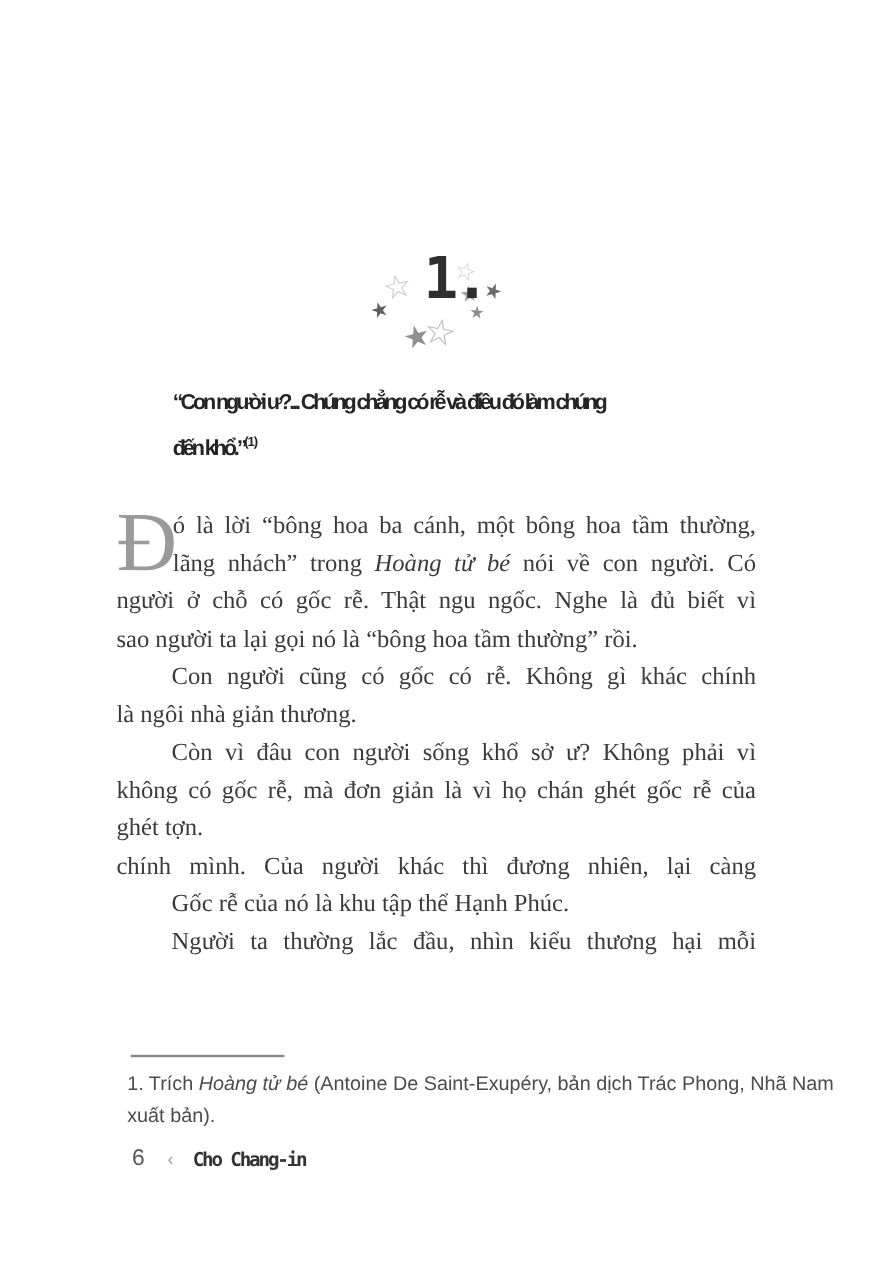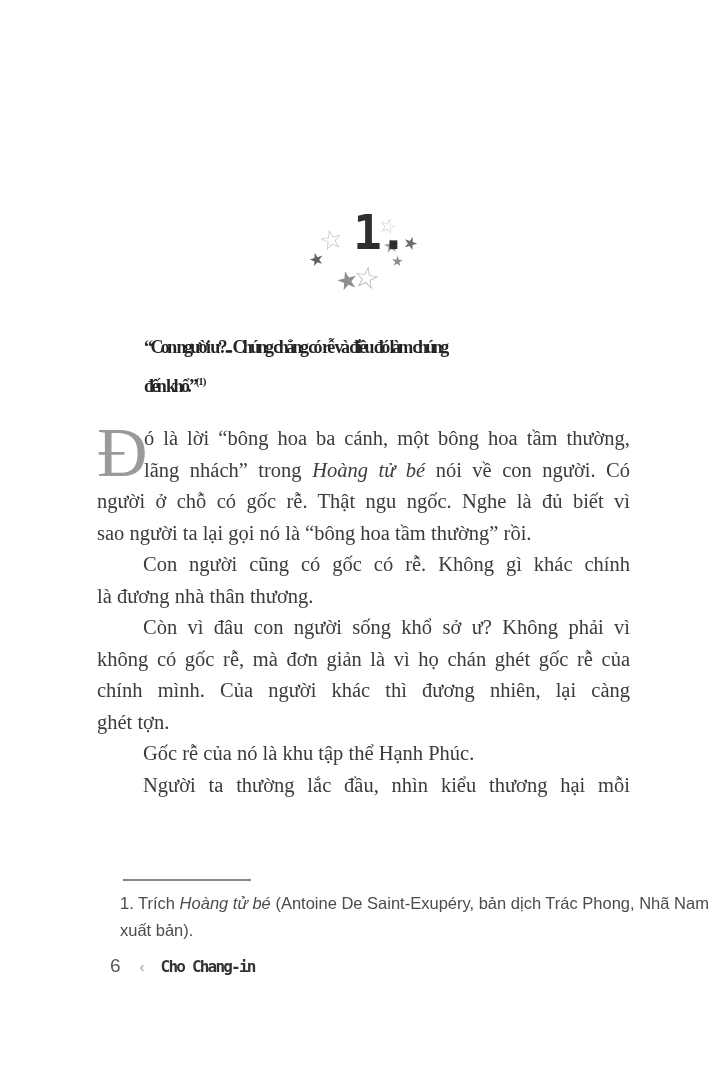--- a/index.html
+++ b/index.html
@@ -20,22 +20,22 @@
   .s2{left:76px;top:10px;font-size:20px;color:#cdcdcd;transform:rotate(16deg);}
   .s3{left:80px;top:31px;font-size:18px;color:#9a9a9a;transform:rotate(-6deg);}
   .s4{left:100px;top:29px;font-size:17px;color:#6b6b6b;transform:rotate(20deg);}
   .s5{left:88px;top:48px;font-size:14px;color:#8d8d8d;transform:rotate(4deg);}
   .s6{left:6px;top:45px;font-size:17px;color:#606060;transform:rotate(-16deg);}
   .s7{left:50px;top:57px;font-size:30px;color:#b9b9b9;transform:rotate(10deg);}
   .s8{left:33px;top:62px;font-size:25px;color:#8f8f8f;transform:rotate(-14deg);}
 
   
   .epigraph{
-    position:absolute;left:144px;top:330px;
-    font-family:Liberation Serif, serif;font-weight:bold;
+    position:absolute;left:144px;top:318px;
+    font-family:Liberation Sans, sans-serif;font-weight:bold;
     font-size:18px;letter-spacing:-2.6px;color:#242424;
   }
   .eline{line-height:34px;white-space:nowrap;}
   .epigraph sup{font-size:11px;letter-spacing:-1px;vertical-align:super;}
 
   
   .body-text{
     position:absolute;left:97px;top:423px;width:533px;
     font-size:20.5px;line-height:31.5px;color:#3b3b3b;
   }
@@ -44,21 +44,21 @@
     font-size:70px;line-height:60px;color:#9a9a9a;
   }
   .bline{height:31.5px;text-align:justify;}
   .bline.j{text-align-last:justify;}
   .bline.ind{text-indent:46px;}
   .bi{font-style:italic;}
 
   
   .footnote{
     position:absolute;left:106px;top:879px;width:545px;
-    font-family:"Liberation Sans",sans-serif;font-size:16.5px;color:#4c4c4c;margin-left:14px;
+    font-family:"Liberation Sans",sans-serif;font-size:16.5px;color:#4c4c4c;
   }
   .fn-rule{width:128px;height:2px;background:#878787;margin:0 0 9px 3px;}
   .fn-line{line-height:27px;white-space:nowrap;}
 
   
   .footer{position:absolute;left:110px;top:955px;display:flex;align-items:center;}
   .page-num{font-family:"Liberation Sans",sans-serif;font-size:19px;color:#585858;}
   .footer-sep{font-family:"Liberation Sans",sans-serif;font-size:15px;color:#9a9a9a;margin:1px 16px 0 19px;}
   .author{
     font-family:"DejaVu Sans Mono",monospace;font-weight:bold;
@@ -87,25 +87,25 @@
     <div class="eline"><span>đến khổ.”</span><sup>(1)</sup></div>
   </div>
 
   <div class="body-text">
     <span class="dropcap">Đ</span>
     <div class="bline j"><span>ó là lời “bông hoa ba cánh, một bông hoa tầm thường,</span><em class="bi"></em><span></span></div>
     <div class="bline j"><span>lãng nhách” trong </span><em class="bi">Hoàng tử bé</em><span> nói về con người. Có</span></div>
     <div class="bline j"><span>người ở chỗ có gốc rễ. Thật ngu ngốc. Nghe là đủ biết vì</span></div>
     <div class="bline"><span>sao người ta lại gọi nó là “bông hoa tầm thường” rồi.</span></div>
     <div class="bline j ind"><span>Con người cũng có gốc có rễ. Không gì khác chính</span></div>
-    <div class="bline"><span>là đương nhà thân thương.</span></div>
+    <div class="bline"><span>là ngôi nhà giản thương.</span></div>
     <div class="bline j ind"><span>Còn vì đâu con người sống khổ sở ư? Không phải vì</span></div>
     <div class="bline j"><span>không có gốc rễ, mà đơn giản là vì họ chán ghét gốc rễ của</span></div>
+    <div class="bline"><span>ghét tợn.</span></div>
     <div class="bline j"><span>chính mình. Của người khác thì đương nhiên, lại càng</span></div>
-    <div class="bline"><span>ghét tợn.</span></div>
     <div class="bline ind"><span>Gốc rễ của nó là khu tập thể Hạnh Phúc.</span></div>
     <div class="bline j ind"><span>Người ta thường lắc đầu, nhìn kiểu thương hại mỗi</span></div>
   </div>
 
   <div class="footnote">
     <div class="fn-rule"></div>
     <div class="fn-line"><span>1. Trích </span><em class="bi">Hoàng tử bé</em><span> (Antoine De Saint-Exupéry, bản dịch Trác Phong, Nhã Nam</span></div>
     <div class="fn-line"><span>xuất bản).</span></div>
   </div>
 

